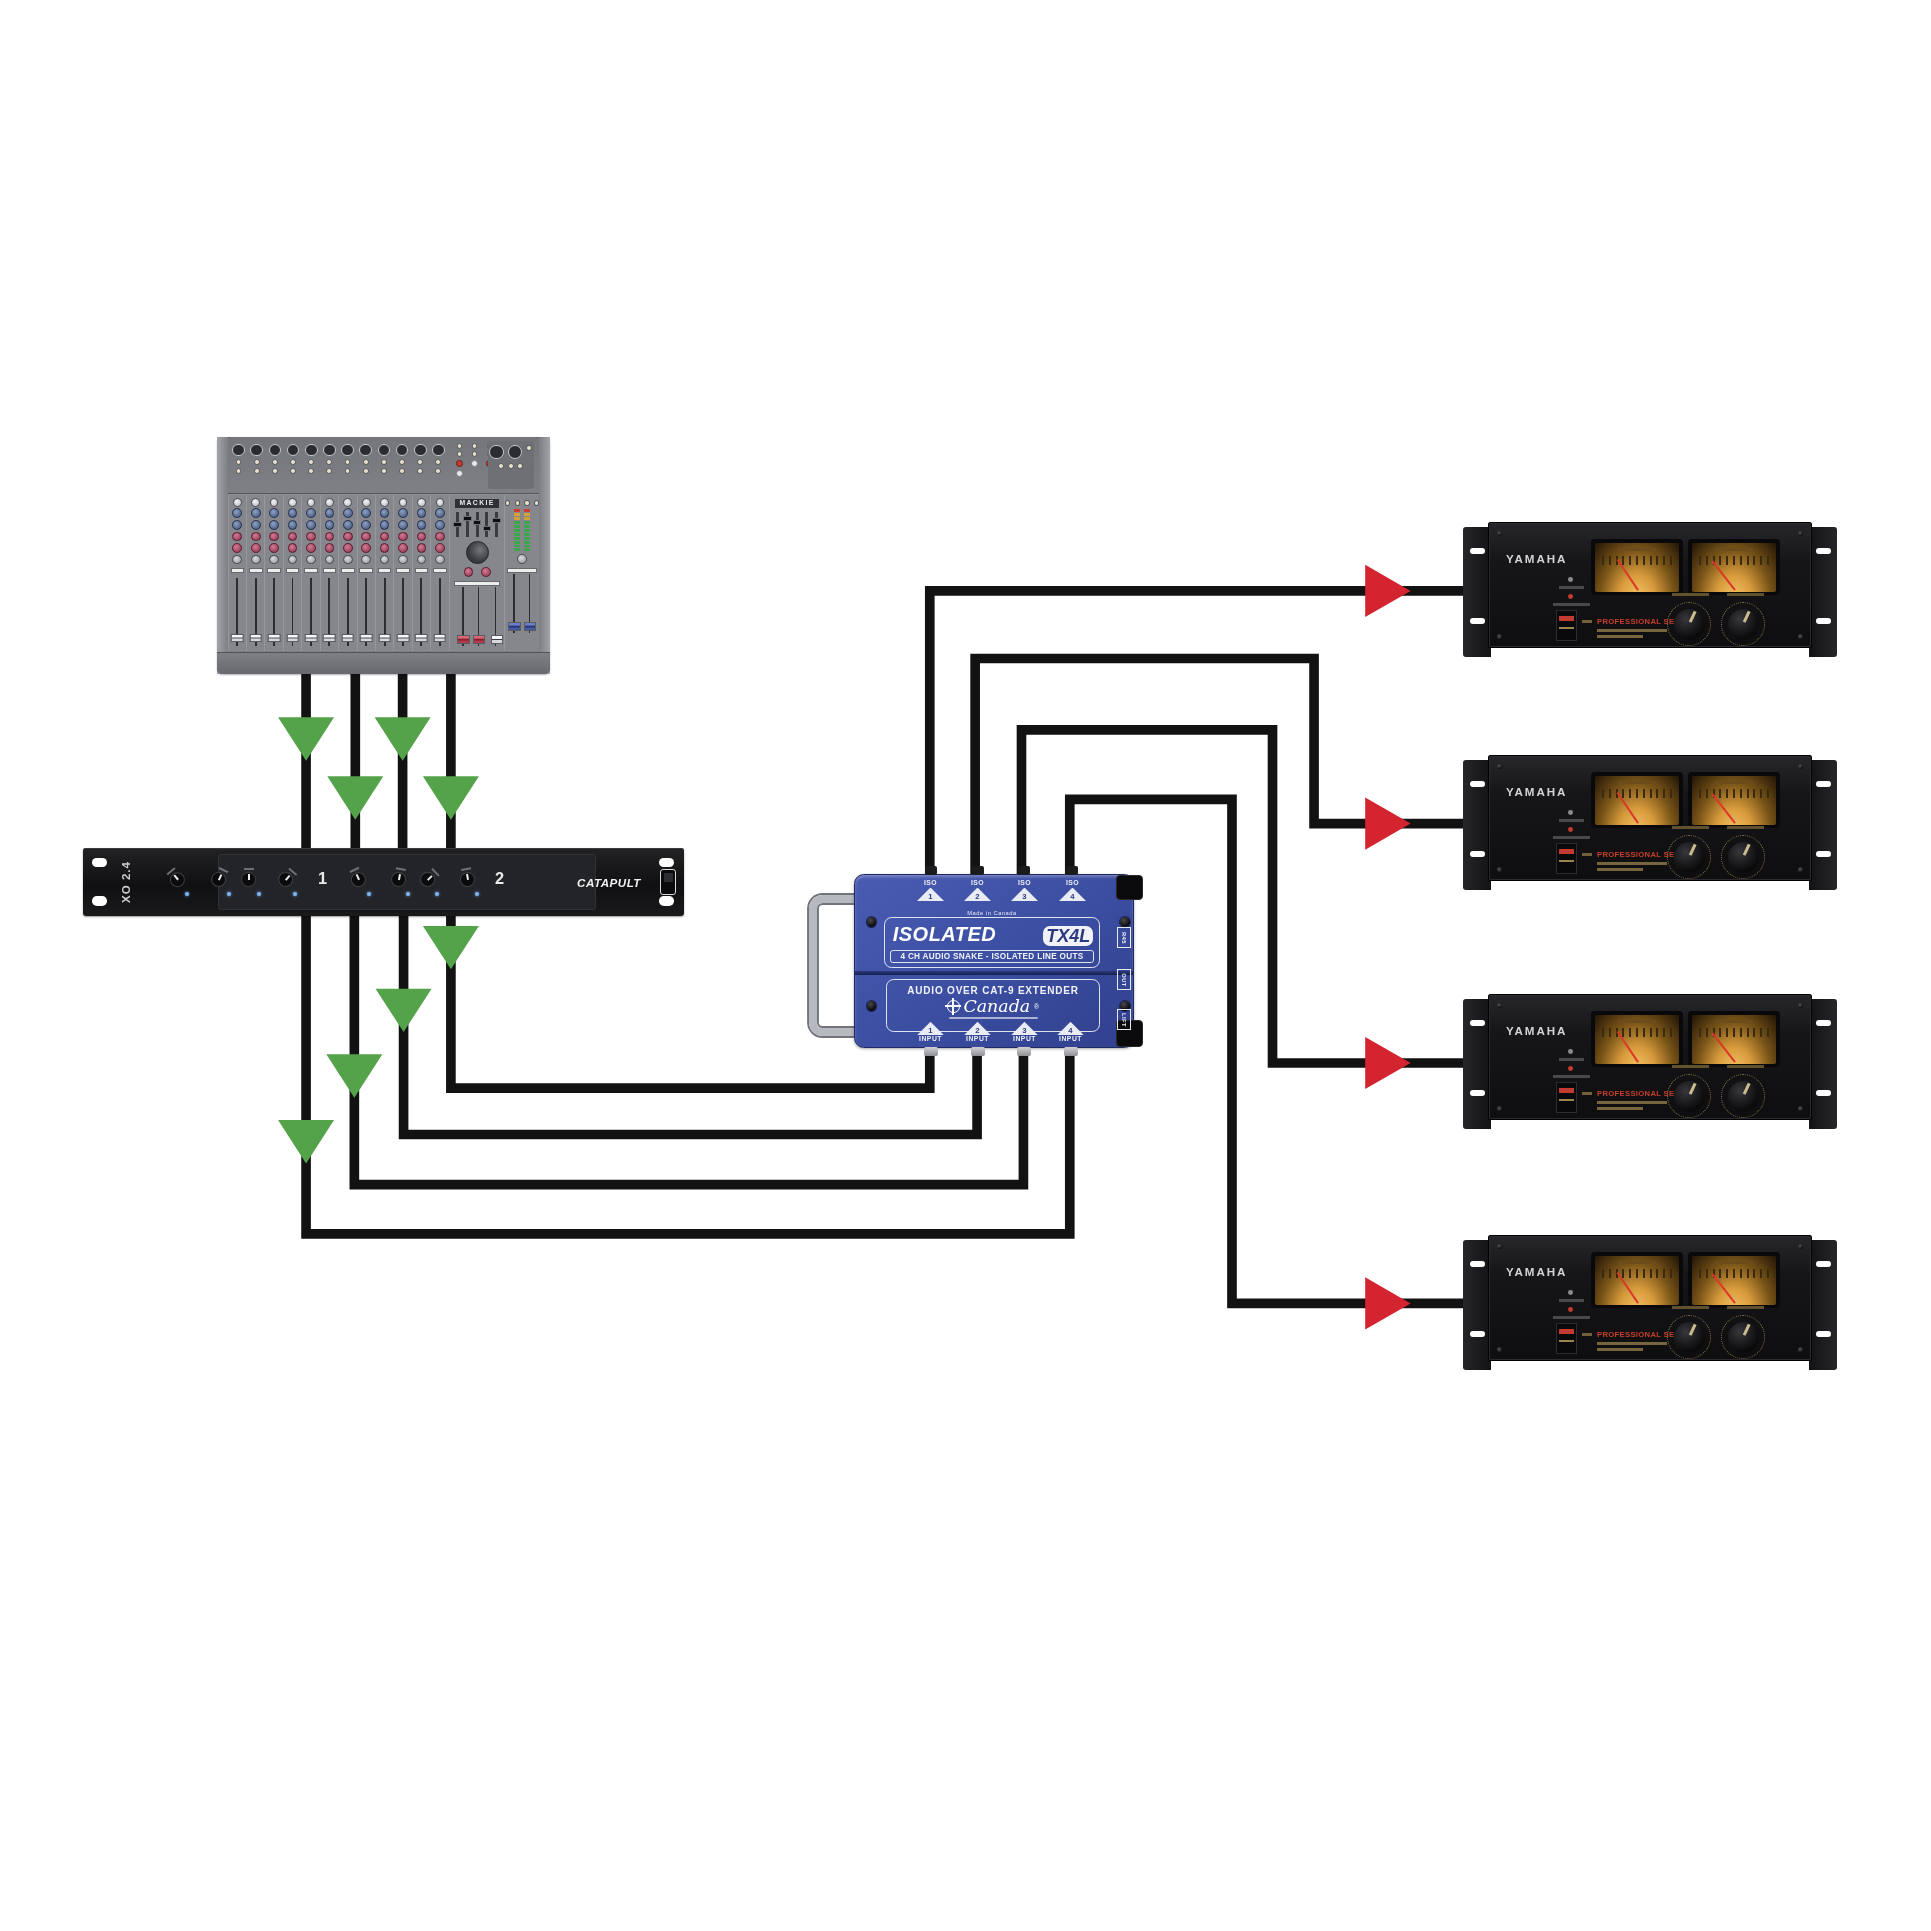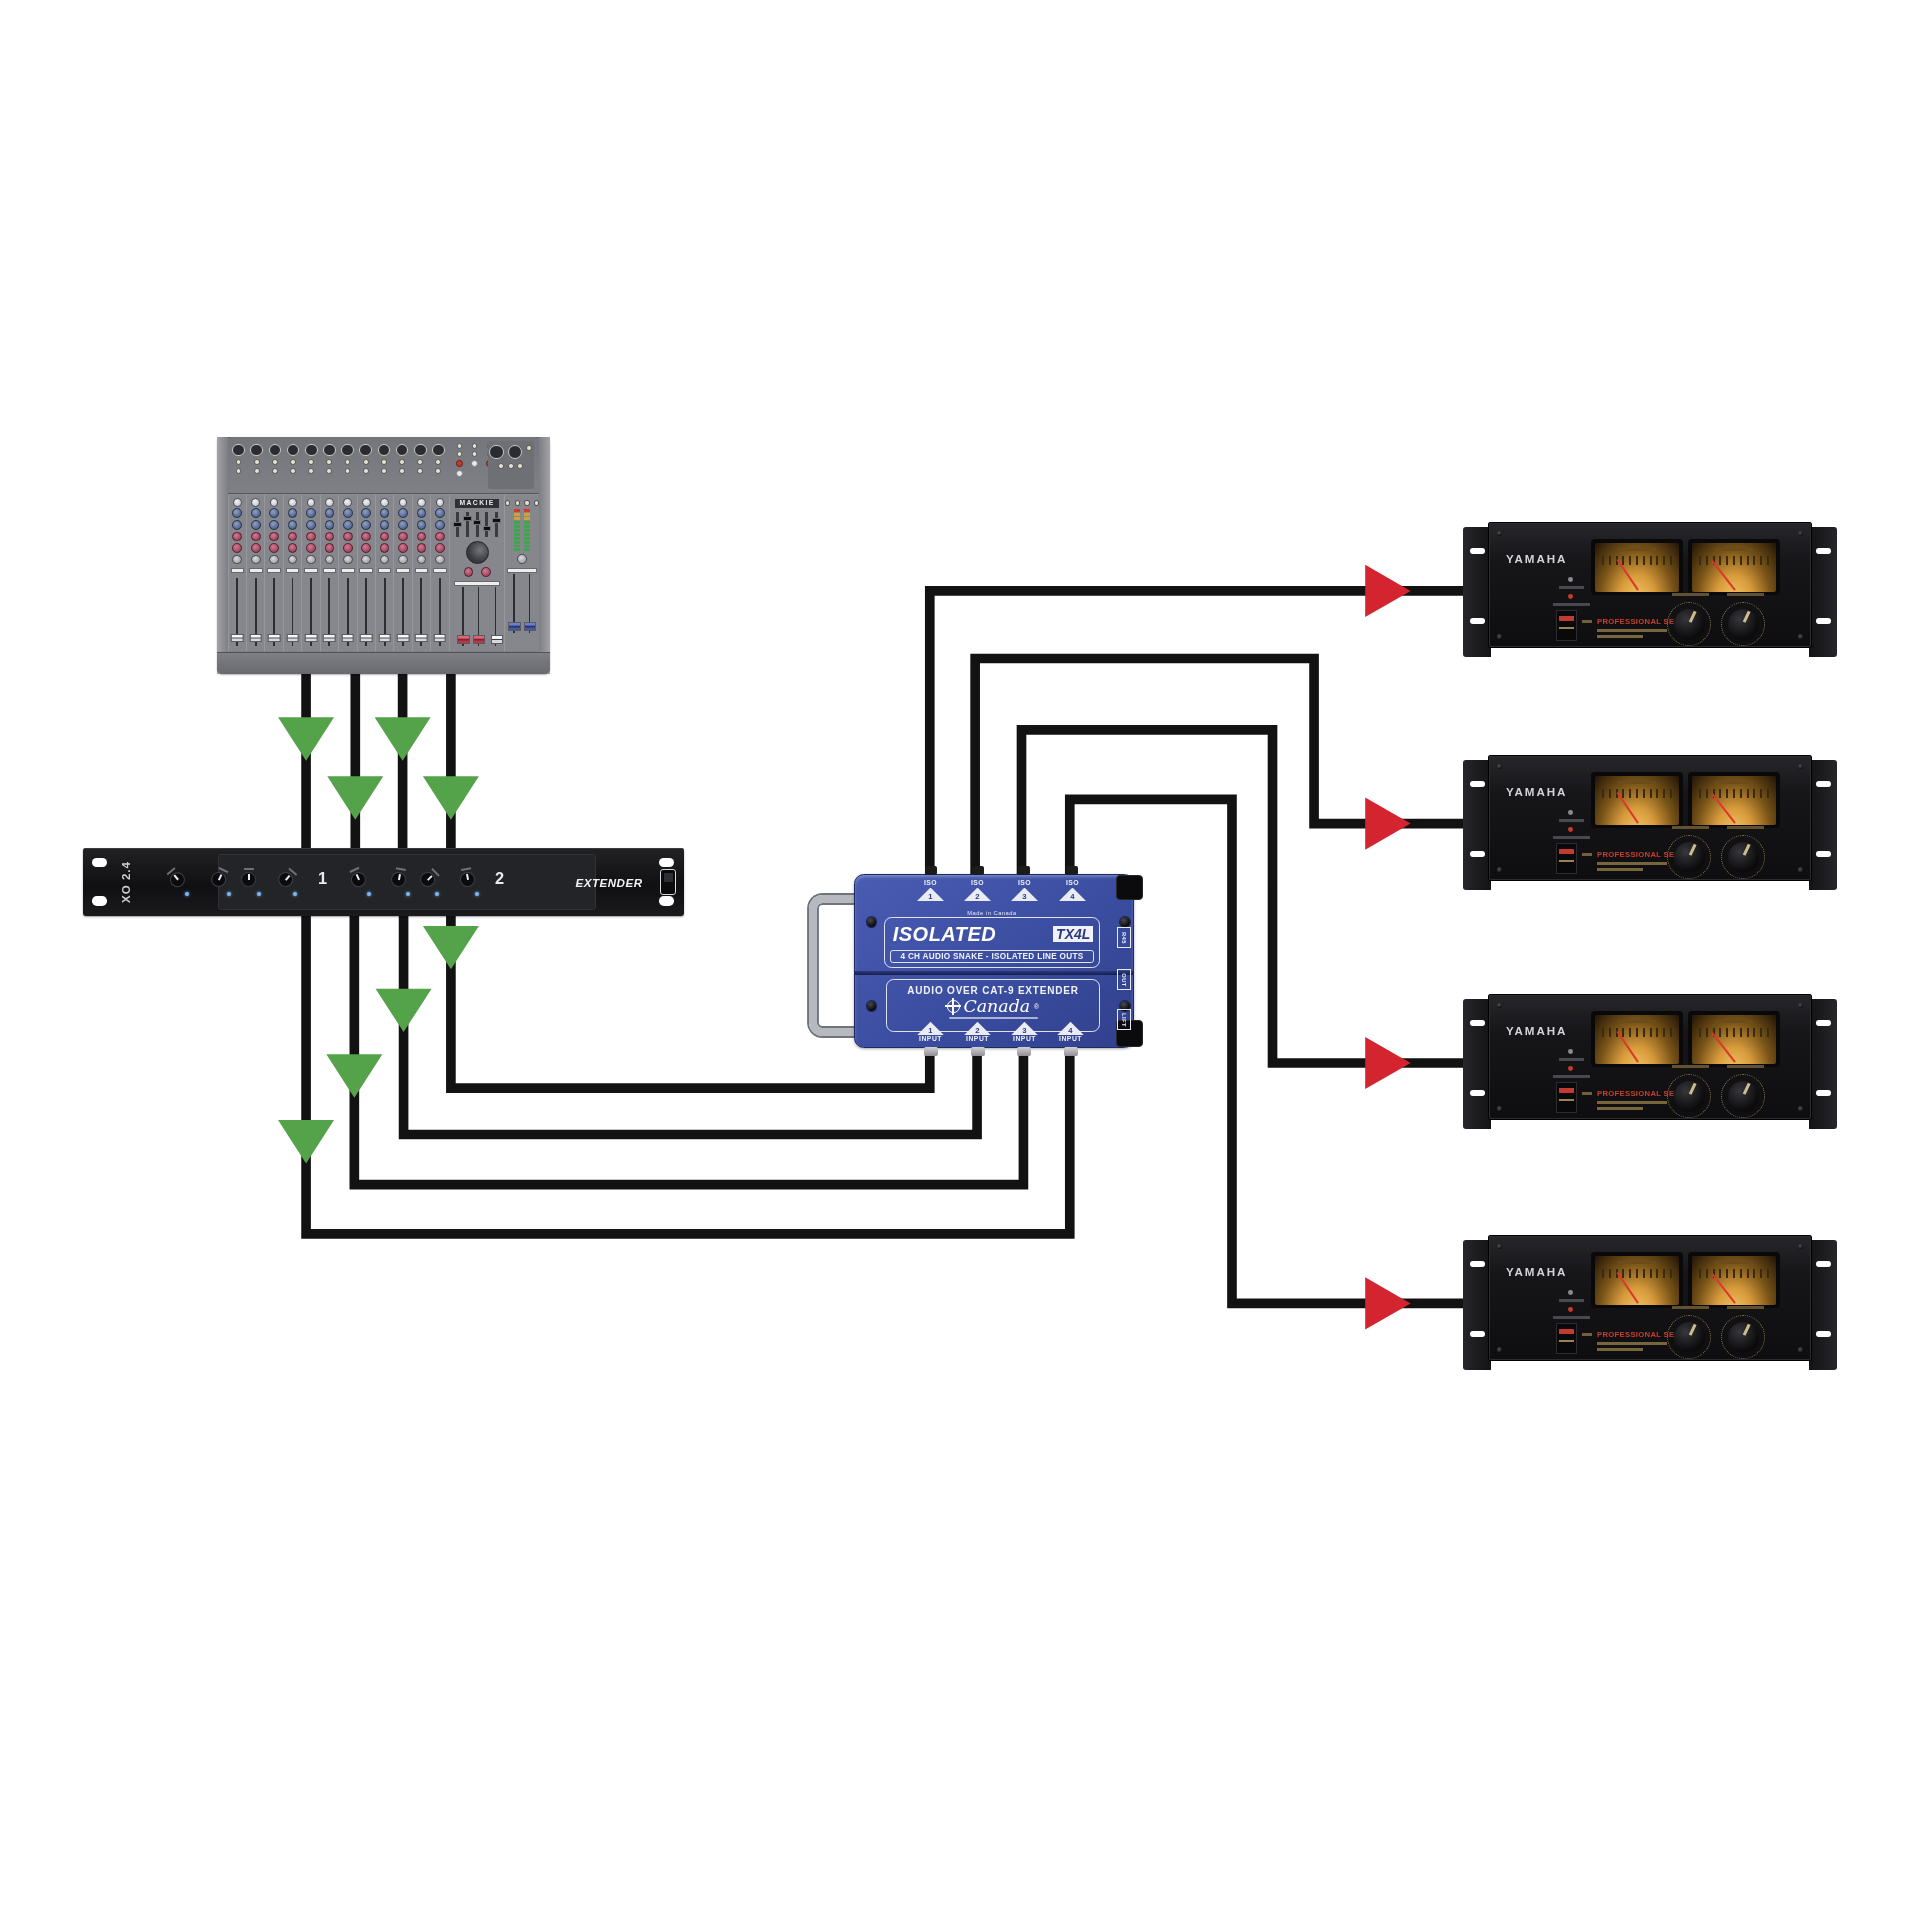--- a/index.html
+++ b/index.html
@@ -98,21 +98,21 @@
        clip-path:polygon(50% 0,100% 100%,0 100%);}
   .tri span{position:absolute;left:50%;bottom:0;transform:translateX(-50%);
             font-size:7.7px;font-weight:bold;color:#2c3a7e;line-height:1.1;}
   .panel1{position:absolute;left:29px;top:42px;width:216px;height:51px;border:1.9px solid #dfe3ee;
           border-radius:7.7px;box-sizing:border-box;}
   #cat-made{position:absolute;top:-7.7px;left:50%;transform:translateX(-50%);font-size:5.8px;
             color:#e6e9f3;white-space:nowrap;letter-spacing:0.5px;}
   #cat-title{position:absolute;left:7.7px;top:5.8px;font-size:20px;font-weight:bold;font-style:italic;
              color:#fff;letter-spacing:0.5px;line-height:1;}
   #cat-model{position:absolute;right:5.8px;top:7.7px;background:#f0f2f8;color:#2b3a80;font-weight:bold;
-             font-style:italic;font-size:14px;padding:1px 2.9px;border-radius:0;line-height:1;}
+             font-style:italic;font-size:18px;padding:1px 2.9px;border-radius:7px;line-height:1;}
   #cat-snake{position:absolute;left:4.8px;right:4.8px;bottom:3.9px;border:1.9px solid #dfe3ee;border-radius:2.9px;
              font-size:8.2px;font-weight:bold;color:#f0f2fa;text-align:center;padding:1px 0;letter-spacing:0.3px;}
   .seam{position:absolute;left:0;right:0;top:96px;height:3.9px;background:linear-gradient(#2b3a7c,#151f4e);}
   .panel2{position:absolute;left:31px;top:104px;width:214px;height:53px;border:1.9px solid #dfe3ee;
           border-radius:7.7px;box-sizing:border-box;}
   #cat-mode{margin-top:4.8px;text-align:center;font-size:10px;font-weight:bold;color:#f0f2fa;letter-spacing:0.8px;}
   #cat-brandrow{display:flex;align-items:center;justify-content:center;gap:3.9px;margin-top:1.9px;color:#fff;}
   .crosshair{position:relative;width:12.6px;height:12.6px;border:1.9px solid #fff;border-radius:50%;box-sizing:border-box;}
   .crosshair::before{content:"";position:absolute;left:50%;top:-2.9px;bottom:-2.9px;width:1.9px;margin-left:-1px;background:#fff;}
   .crosshair::after{content:"";position:absolute;top:50%;left:-2.9px;right:-2.9px;height:1.9px;margin-top:-1px;background:#fff;}
@@ -518,21 +518,21 @@
 
   <div id="xover">
     <div class="oval" style="left:8.7px;top:9.7px"></div>
     <div class="oval" style="left:8.7px;top:48px"></div>
     <div class="oval" style="left:576px;top:9.7px"></div>
     <div class="oval" style="left:576px;top:48px"></div>
     <span id="xo-model">XO 2.4</span>
     <div id="xo-inset"></div>
     <span class="xo-num" id="xo-sec1" style="left: 235px; top: 21px;">1</span>
     <span class="xo-num" id="xo-sec2" style="left: 412px; top: 21px;">2</span>
-    <span id="xo-brand">EXTENDER</span>
+    <span id="xo-brand">CATAPULT</span>
     <div id="xo-power"></div>
   <div class="xknob" style="left: 87px; top: 24px; transform: rotate(-40deg);"></div>
       <div class="xled" style="left: 102px; top: 44px;"></div>
       <div class="xknob" style="left: 128px; top: 24px; transform: rotate(25deg);"></div>
       <div class="xled" style="left: 144px; top: 44px;"></div>
       <div class="xknob" style="left: 158px; top: 24px; transform: rotate(0deg);"></div>
       <div class="xled" style="left: 174px; top: 44px;"></div>
       <div class="xknob" style="left: 195px; top: 24px; transform: rotate(40deg);"></div>
       <div class="xled" style="left: 210px; top: 44px;"></div>
       <div class="xknob" style="left: 268px; top: 24px; transform: rotate(-25deg);"></div>

